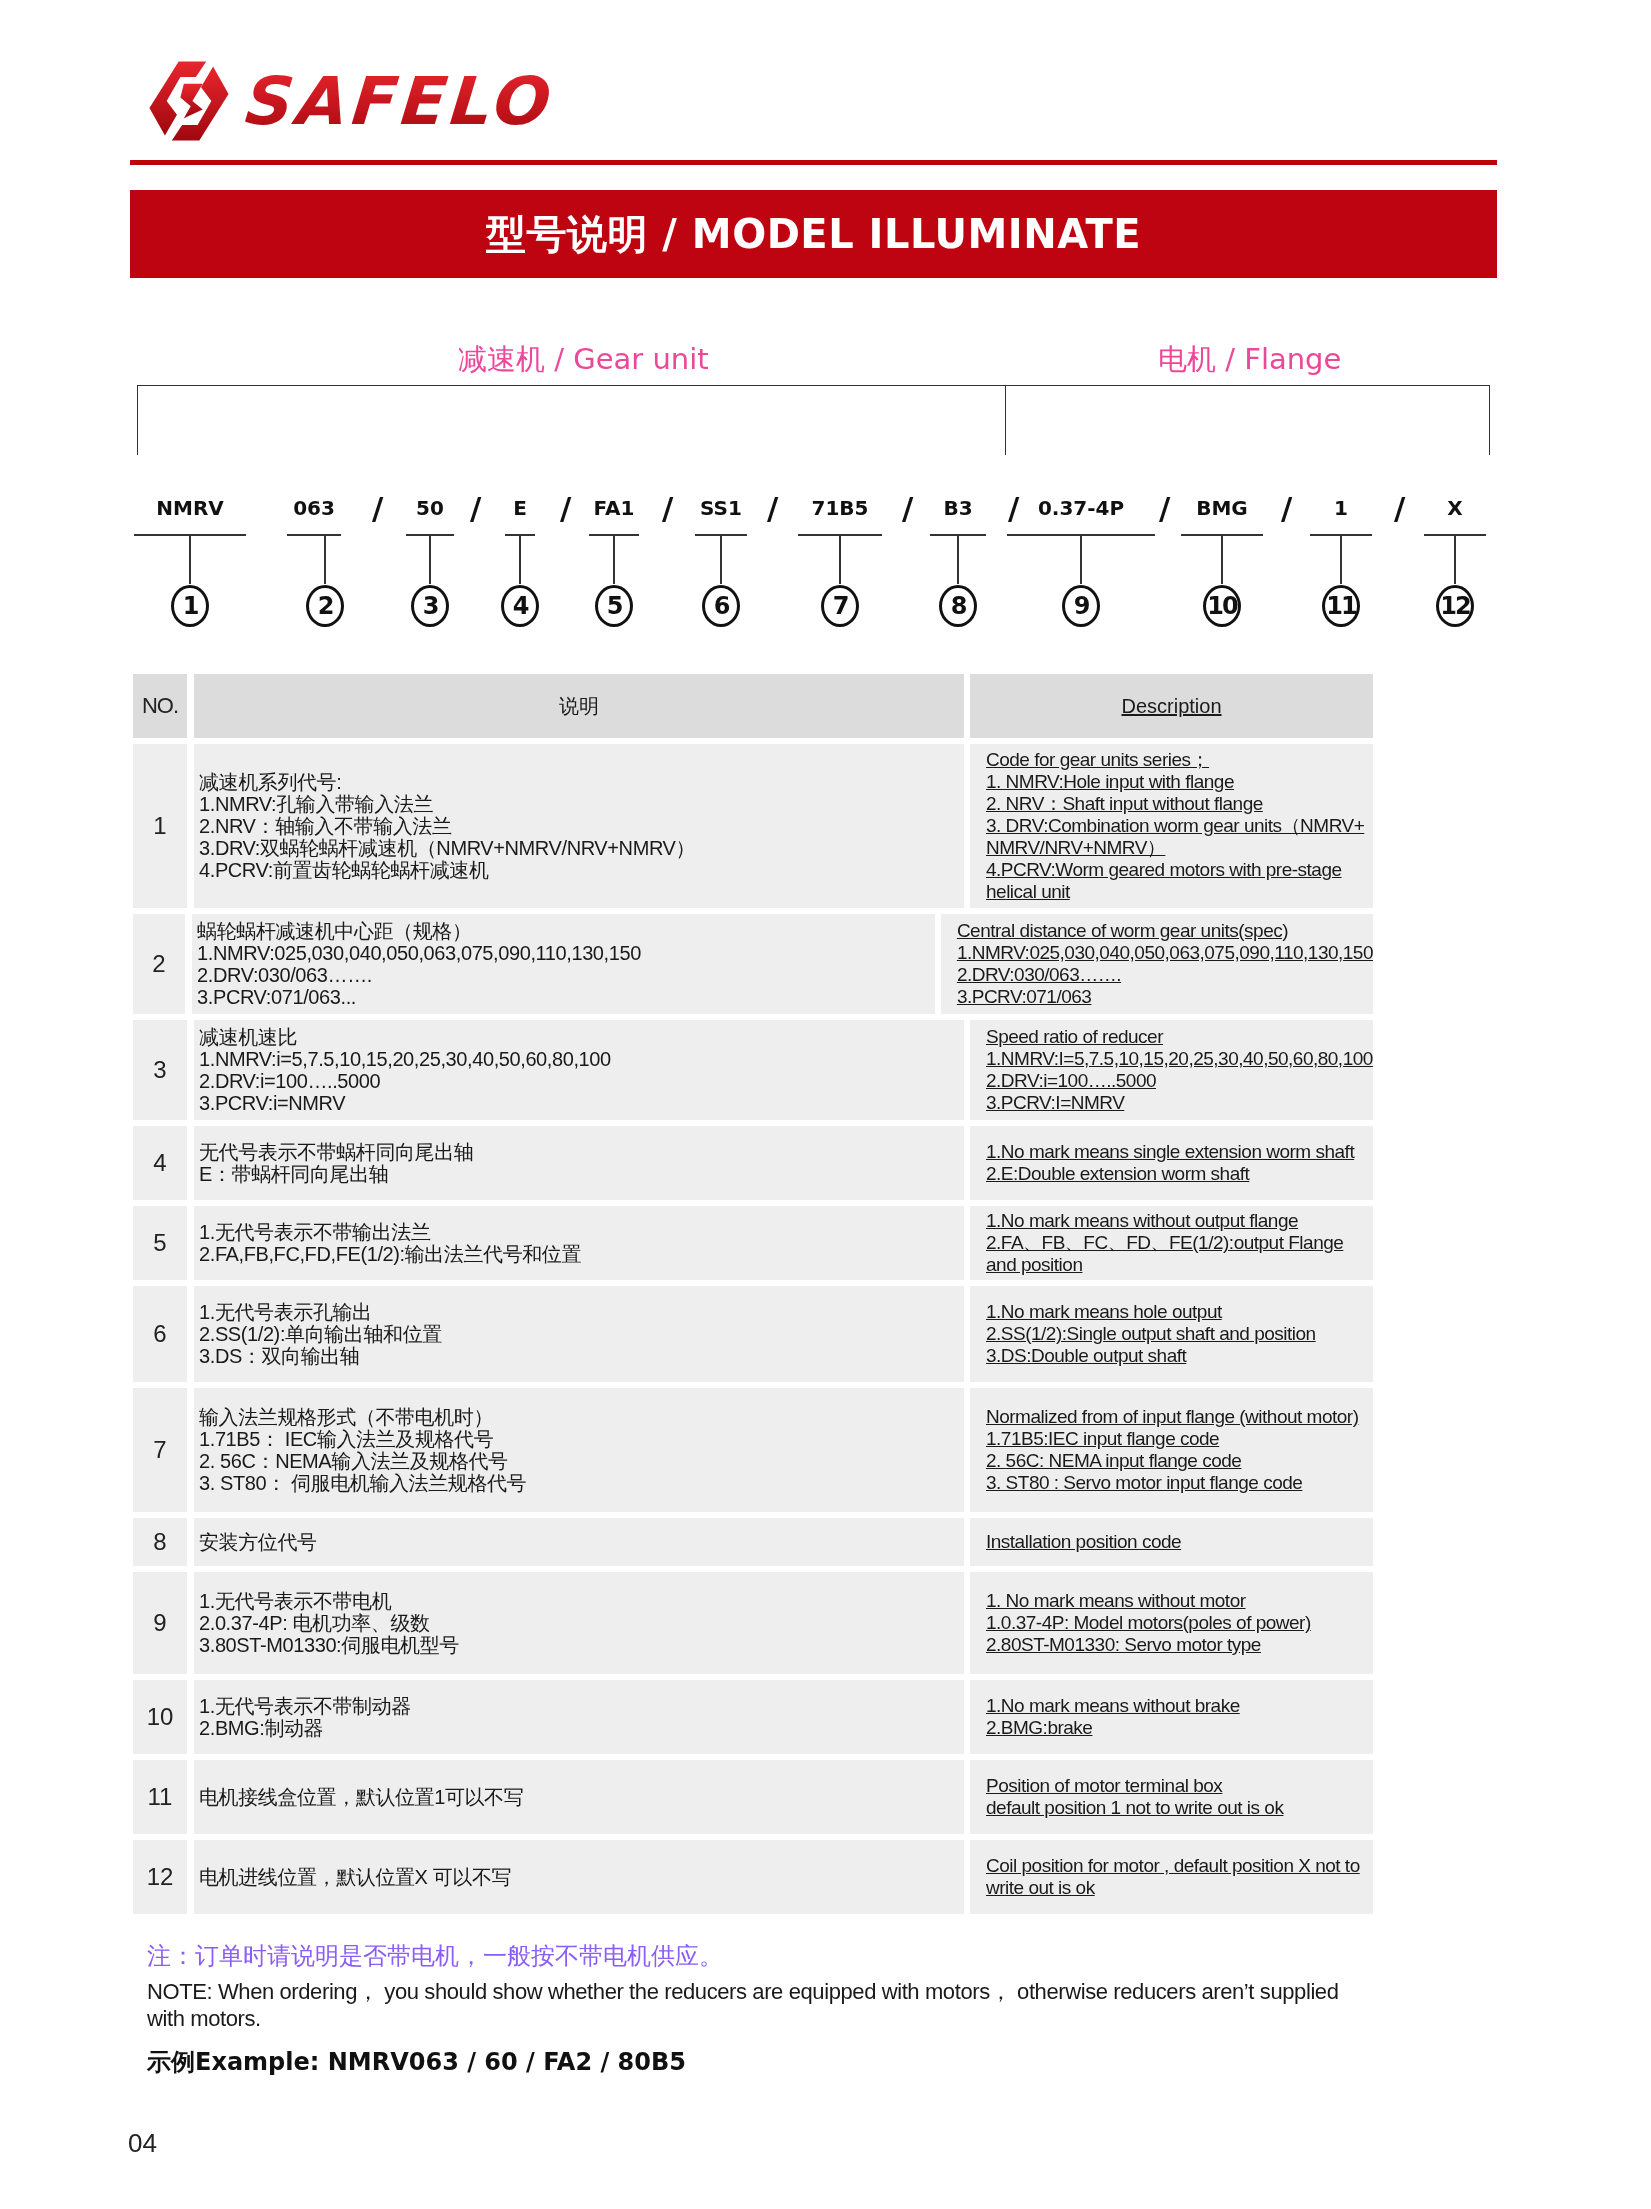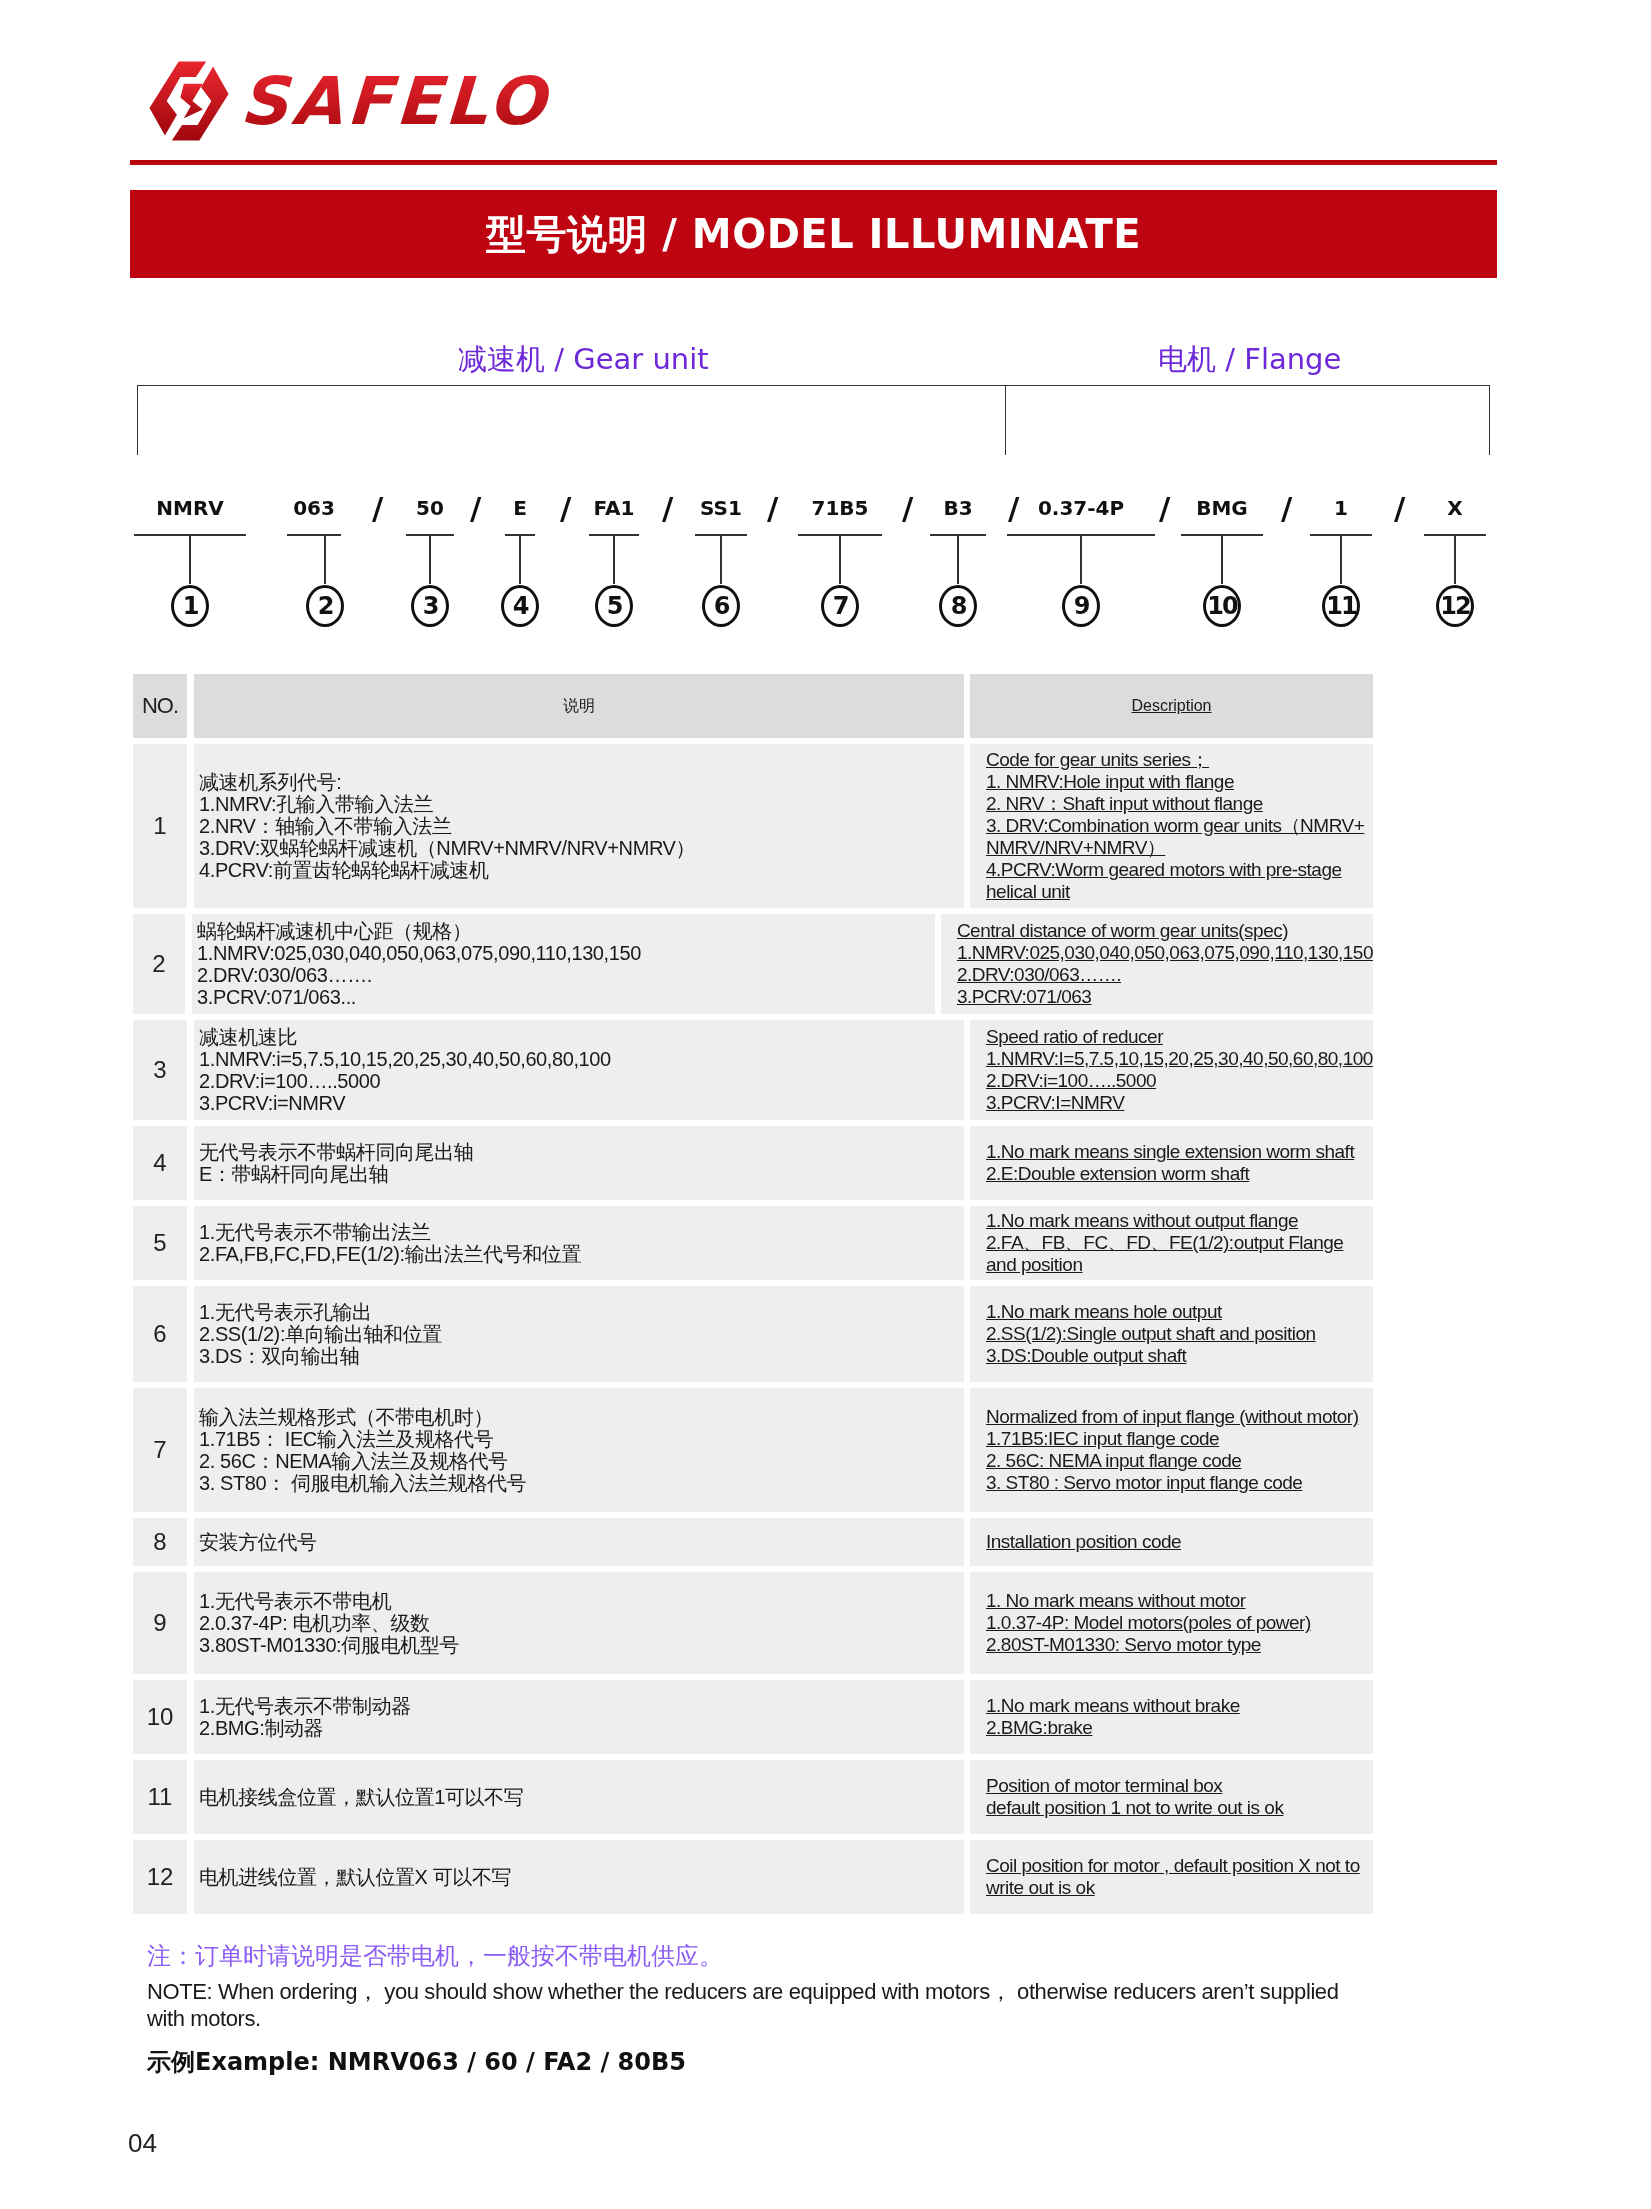--- a/index.html
+++ b/index.html
@@ -13,21 +13,21 @@
                font-size: 66px; letter-spacing: 4px; color: #c8101a; transform: skewX(-6deg);
                background: linear-gradient(#e8262e, #a8080f); -webkit-background-clip: text; background-clip: text;
                -webkit-text-fill-color: transparent; }
 
   .red-rule { position: absolute; left: 130px; top: 160px; width: 1367px; height: 5px; background: #b8060e; }
   .banner { position: absolute; left: 130px; top: 190px; width: 1367px; height: 88px; background: #bd0410;
             display: flex; align-items: center; justify-content: center; }
   .banner-title { color: #ffffff; font-family: "DejaVu Sans", sans-serif; font-weight: bold; font-size: 40px; letter-spacing: 0.5px; }
 
   
-  .section-label { position: absolute; top: 340px; font-size: 29px; color: #6d28d9; font-family: "DejaVu Sans", sans-serif; }
+  .section-label { position: absolute; top: 340px; font-size: 29px; color: #ec4899; font-family: "DejaVu Sans", sans-serif; }
   .bracket { position: absolute; border: 1.5px solid #333; border-bottom: none; }
 
   
   .code-item { position: absolute; top: 486px; text-align: center; }
   .code-text { font-family: "DejaVu Sans", sans-serif; font-weight: bold; font-size: 20px; color: #111; line-height: 44px; white-space: nowrap; }
   .code-underline { height: 1.5px; background: #333; margin-top: 4px; }
   .code-stem { position: absolute; top: 534px; width: 1.5px; height: 50px; background: #333; }
   .code-sep { position: absolute; top: 486px; font-family: "DejaVu Sans", sans-serif; font-weight: bold; font-size: 31px; line-height: 44px; color: #111; }
   .circle { position: absolute; top: 585px; width: 38px; height: 42px; border: 3px solid #111; border-radius: 50%;
             display: flex; align-items: center; justify-content: center; font-family: "DejaVu Sans", sans-serif;
@@ -35,21 +35,21 @@
 
   
   .table { position: absolute; left: 133px; top: 674px; width: 1240px; }
   .row { display: flex; margin-bottom: 6px; }
   .cell { background: #eeeeee; display: flex; align-items: center; }
   .cell-no { width: 54px; justify-content: center; font-size: 24px; color: #222; }
   .cell-cn { width: 770px; margin-left: 7px; padding-left: 5px; }
   .cell-en { width: 525px; margin-left: 6px; padding-left: 16px; flex: 1; text-decoration: underline; }
   .head .cell { background: #dcdcdc; height: 64px; }
   .head .cell-no { font-size: 22px; letter-spacing: -1px; }
-  .head .cell-cn, .head .cell-en { justify-content: center; padding-left: 0; font-size: 16px; }
+  .head .cell-cn, .head .cell-en { justify-content: center; padding-left: 0; font-size: 20px; }
   .txt { font-size: 20px; line-height: 22px; white-space: pre-line; color: #1a1a1a; letter-spacing: -0.4px; }
   .txt-en { font-size: 19px; line-height: 22px; white-space: pre-line; color: #1a1a1a; letter-spacing: -0.5px; }
 
   
   .note-cn { position: absolute; left: 147px; top: 1940px; font-size: 24px; color: #8b5cf6; }
   .note-en { position: absolute; left: 147px; top: 1978px; width: 1230px; font-size: 22px; line-height: 27px; color: #1a1a1a; letter-spacing: -0.4px; }
   .example { position: absolute; left: 147px; top: 2046px; font-family: "DejaVu Sans", sans-serif; font-weight: bold; font-size: 24px; color: #111; }
   .page-no { position: absolute; left: 128px; top: 2128px; font-size: 26px; color: #222; }
 </style>
 </head>

